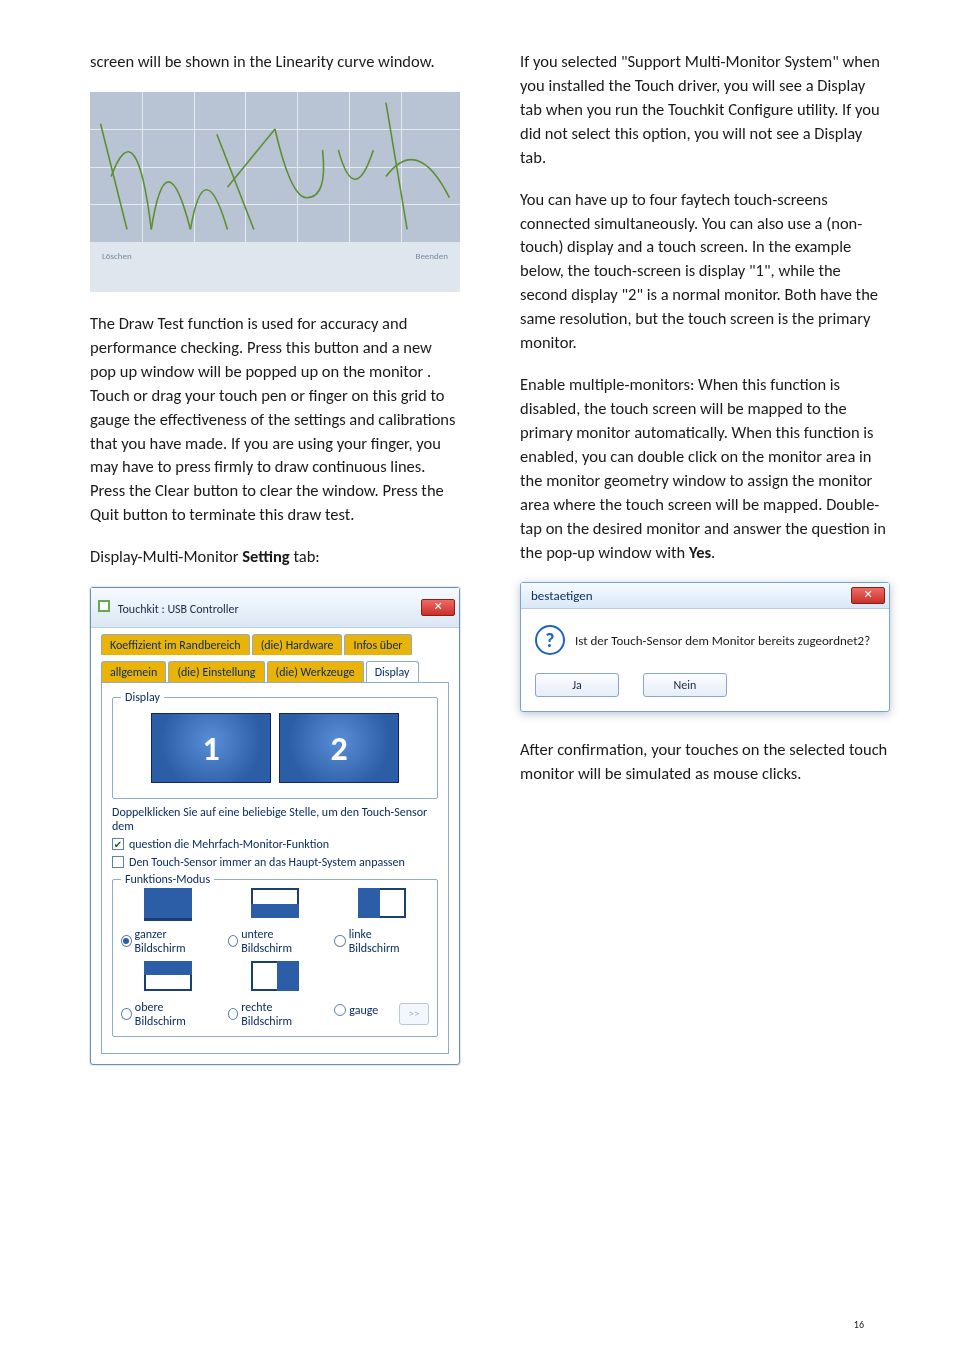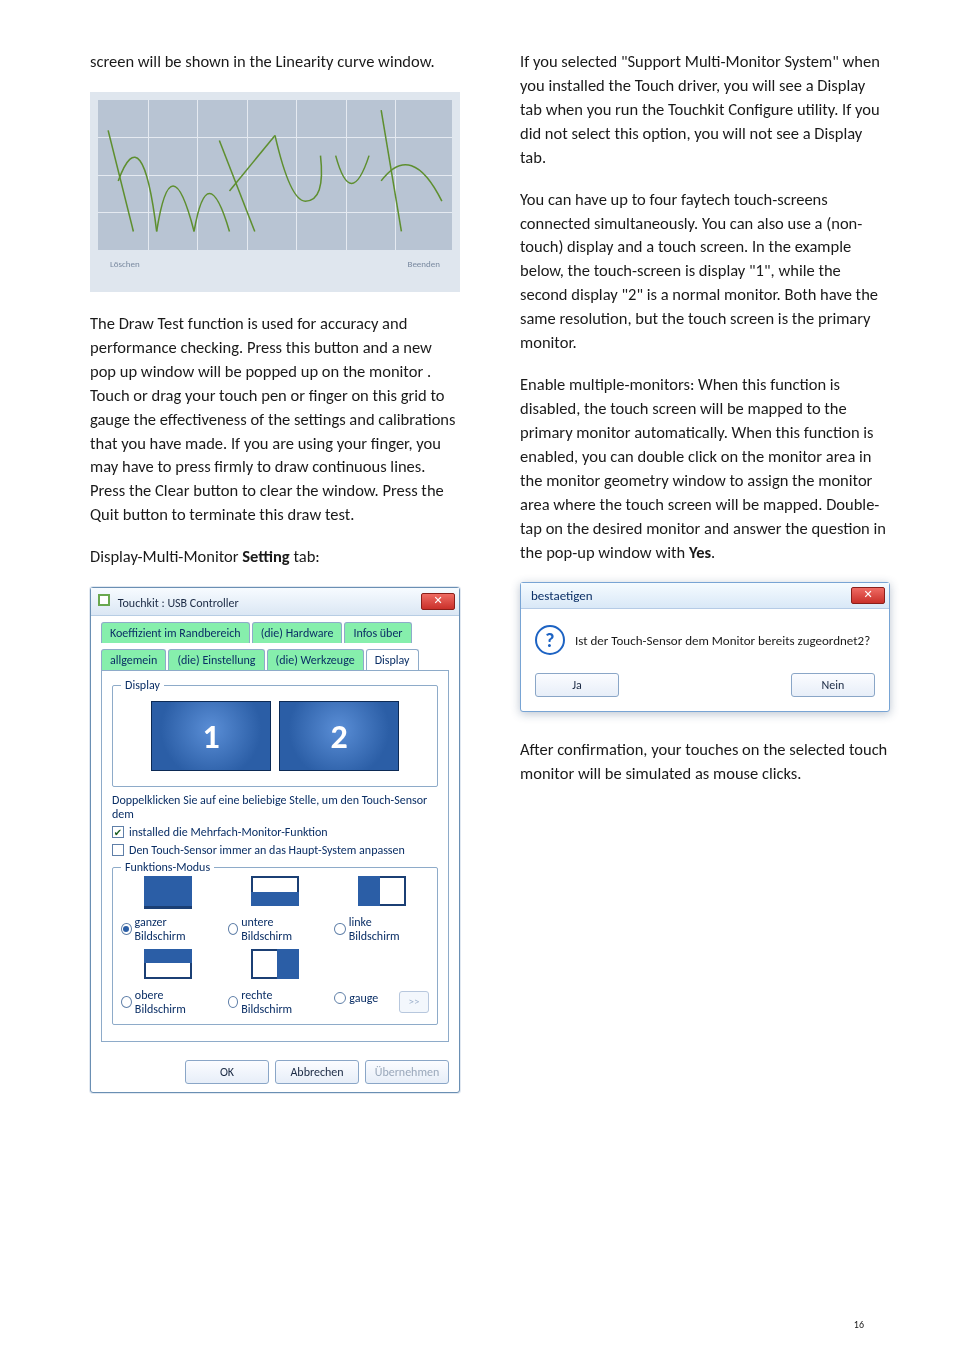--- a/index.html
+++ b/index.html
@@ -25,21 +25,21 @@
     line-height: 1.45;
     margin-bottom: 18px;
   }
   .text-block b { font-weight: 700; }
 
   
   .sig-wrap {
     width: 370px;
     height: 200px;
     background: #dfe6ee;
-    padding: 8px;
+    padding: 0;
     margin-bottom: 20px;
   }
   .sig-grid {
     position: relative;
     width: 100%;
     height: 150px;
     background: #b8c4d3;
   }
   .sig-grid .h, .sig-grid .v {
     position: absolute;
@@ -61,21 +61,21 @@
   
   .dialog {
     width: 370px;
     border: 1px solid #6a8fb3;
     border-radius: 3px;
     background: #fff;
     box-shadow: 0 0 0 1px rgba(180,198,220,.4);
     margin-top: 8px;
   }
   .titlebar {
-    height: 28px;
+    height: 40px;
     background: linear-gradient(180deg,#f7fbff,#dbe7f4);
     border-bottom: 1px solid #b7cde4;
     display:flex;
     align-items:center;
     justify-content:space-between;
     padding: 0 4px 0 6px;
     font-size: 12px;
     color:#1b2a44;
   }
   .titlebar .icon { width:14px; height:14px; margin-right:4px; display:inline-block; }
@@ -92,21 +92,21 @@
   .tabs-row {
     display:flex;
     padding: 6px 10px 0 10px;
     font-size:12px;
     color:#0b2f66;
   }
   .tab {
     padding: 3px 8px;
     border:1px solid #8eabc9;
     border-bottom:none;
-    background:#86efac;
+    background:#eab308;
     margin-right:2px;
     border-radius:3px 3px 0 0;
   }
   .tab.active { background:#fff; }
   .tab-body {
     margin: 0 10px 10px 10px;
     border:1px solid #8eabc9;
     padding:8px 10px 10px 10px;
     font-size:12px;
     color:#0b2f66;
@@ -222,21 +222,21 @@
   }
   .qicon {
     width:30px; height:30px; border:2px solid #1d63c3; border-radius:50%;
     background:#fff;
     color:#1d63c3;
     font-weight:700;
     font-size:20px;
     display:flex; align-items:center; justify-content:center;
   }
   .msg .mbtns {
-    display:flex; justify-content:space-between; gap:6px;
+    display:flex; justify-content:flex-start; gap:24px;
     padding: 12px 14px 14px 14px;
   }
 
   .page-num {
     position:absolute;
     bottom: 20px;
     right: 90px;
     font-size: 10px;
   }
 </style>
@@ -316,21 +316,21 @@
           <div class="monitors">
             <div class="mon">1</div>
             <div class="mon">2</div>
           </div>
         </div>
 
         <div>Doppelklicken Sie auf eine beliebige Stelle, um den Touch-Sensor dem</div>
 
         <div class="row">
           <span class="chk">✔</span>
-          <span>installed die Mehrfach-Monitor-Funktion</span>
+          <span>question die Mehrfach-Monitor-Funktion</span>
         </div>
         <div class="row">
           <span class="chk"></span>
           <span>Den Touch-Sensor immer an das Haupt-System anpassen</span>
         </div>
 
         <div class="group" style="margin-top:10px;">
           <span class="group-title">Funktions-Modus</span>
           <div class="mode-grid">
             <div style="text-align:center"><span class="shape sq-full"></span></div>
@@ -366,25 +366,20 @@
               <span class="radio">
                   <span class="dot"></span>
                   <span>gauge</span>
                 </span>
               <span class="arrowbtn">&gt;&gt;</span>
             </span>
           </div>
         </div>
       </div>
 
-      <div class="btns">
-        <div class="winbtn">OK</div>
-        <div class="winbtn">Abbrechen</div>
-        <div class="winbtn disabled">Übernehmen</div>
-      </div>
     </div>
   </div>
 
   <div class="col">
     <p class="text-block">If you selected "Support Multi-Monitor System" when you installed the Touch driver, you will see a Display tab when you run the Touchkit Configure utility. If you did not select this option, you will not see a Display tab.</p>
     <p class="text-block">You can have up to four faytech touch-screens connected simultaneously. You can also use a (non-touch) display and a touch screen. In the example below, the touch-screen is display "1", while the second display "2" is a normal monitor. Both have the same resolution, but the touch screen is the primary monitor.</p>
     <p class="text-block">
       <span>Enable multiple-monitors: When this function is disabled, the touch screen will be mapped to the primary monitor automatically. When this function is enabled, you can double click on the monitor area in the monitor geometry window to assign the monitor area where the touch screen will be mapped. Double-tap on the desired monitor and answer the question in the pop-up window with </span><b>Yes</b><span>.</span>
     </p>
 

